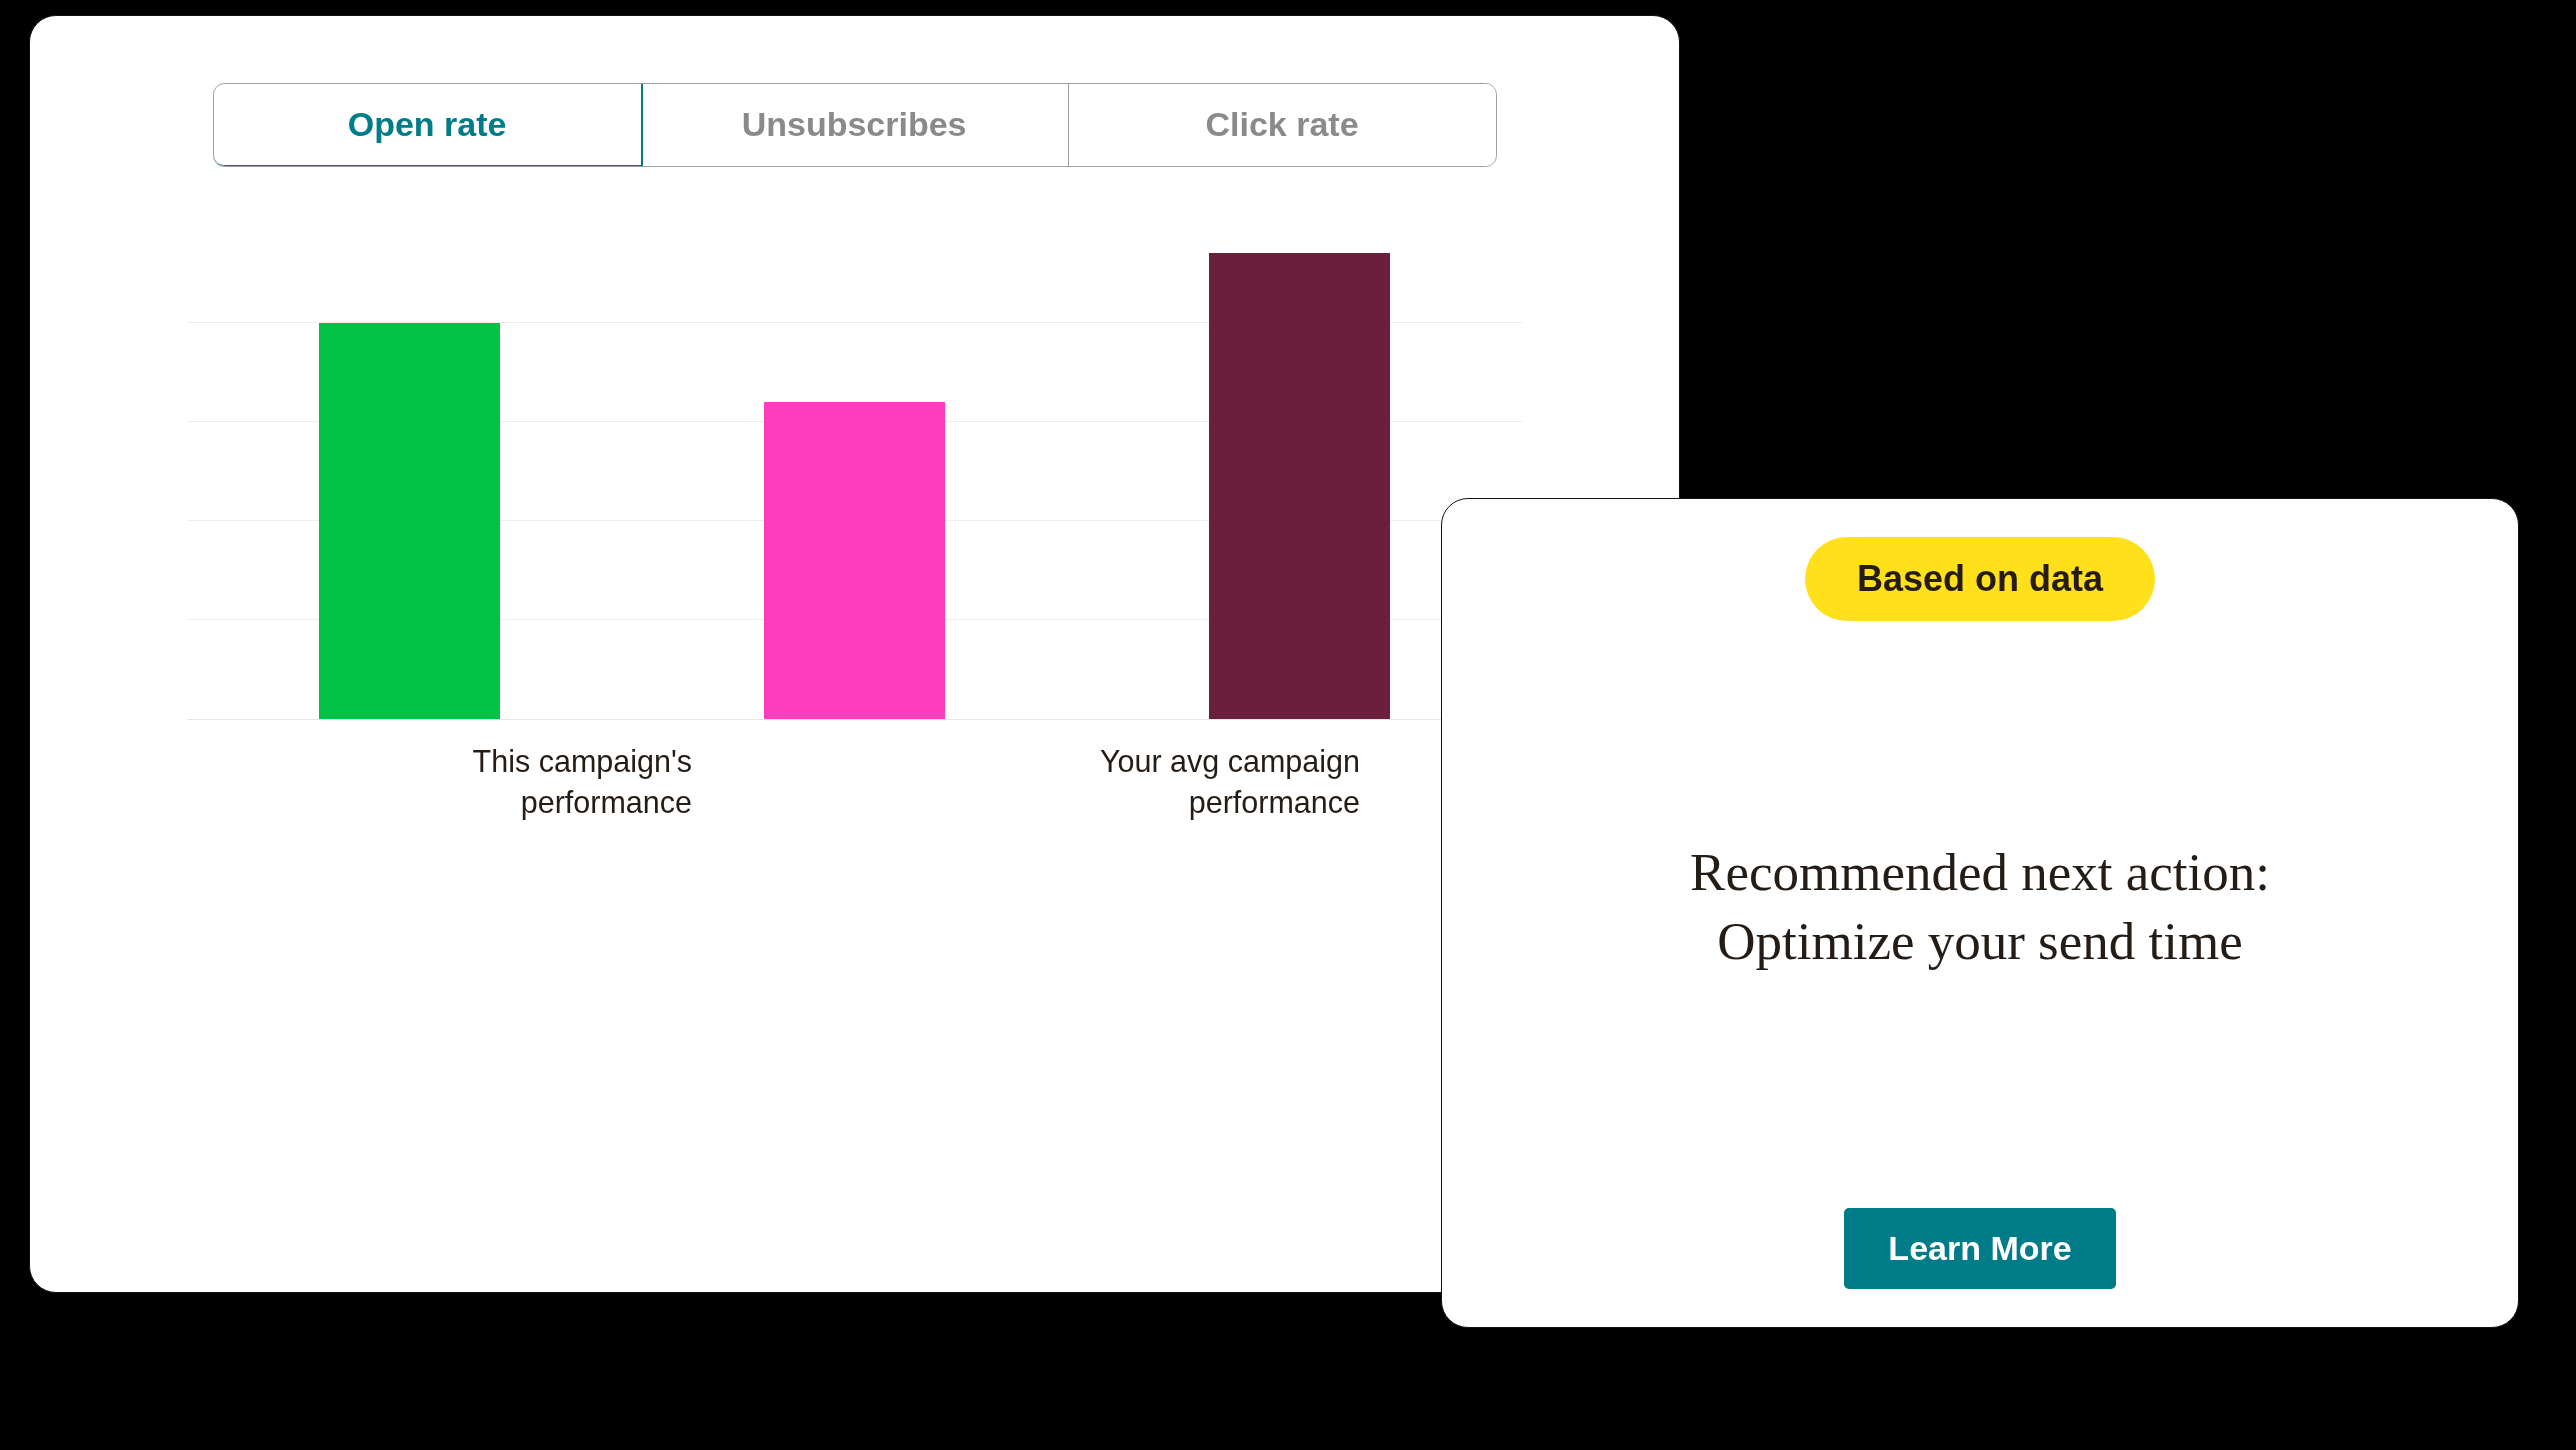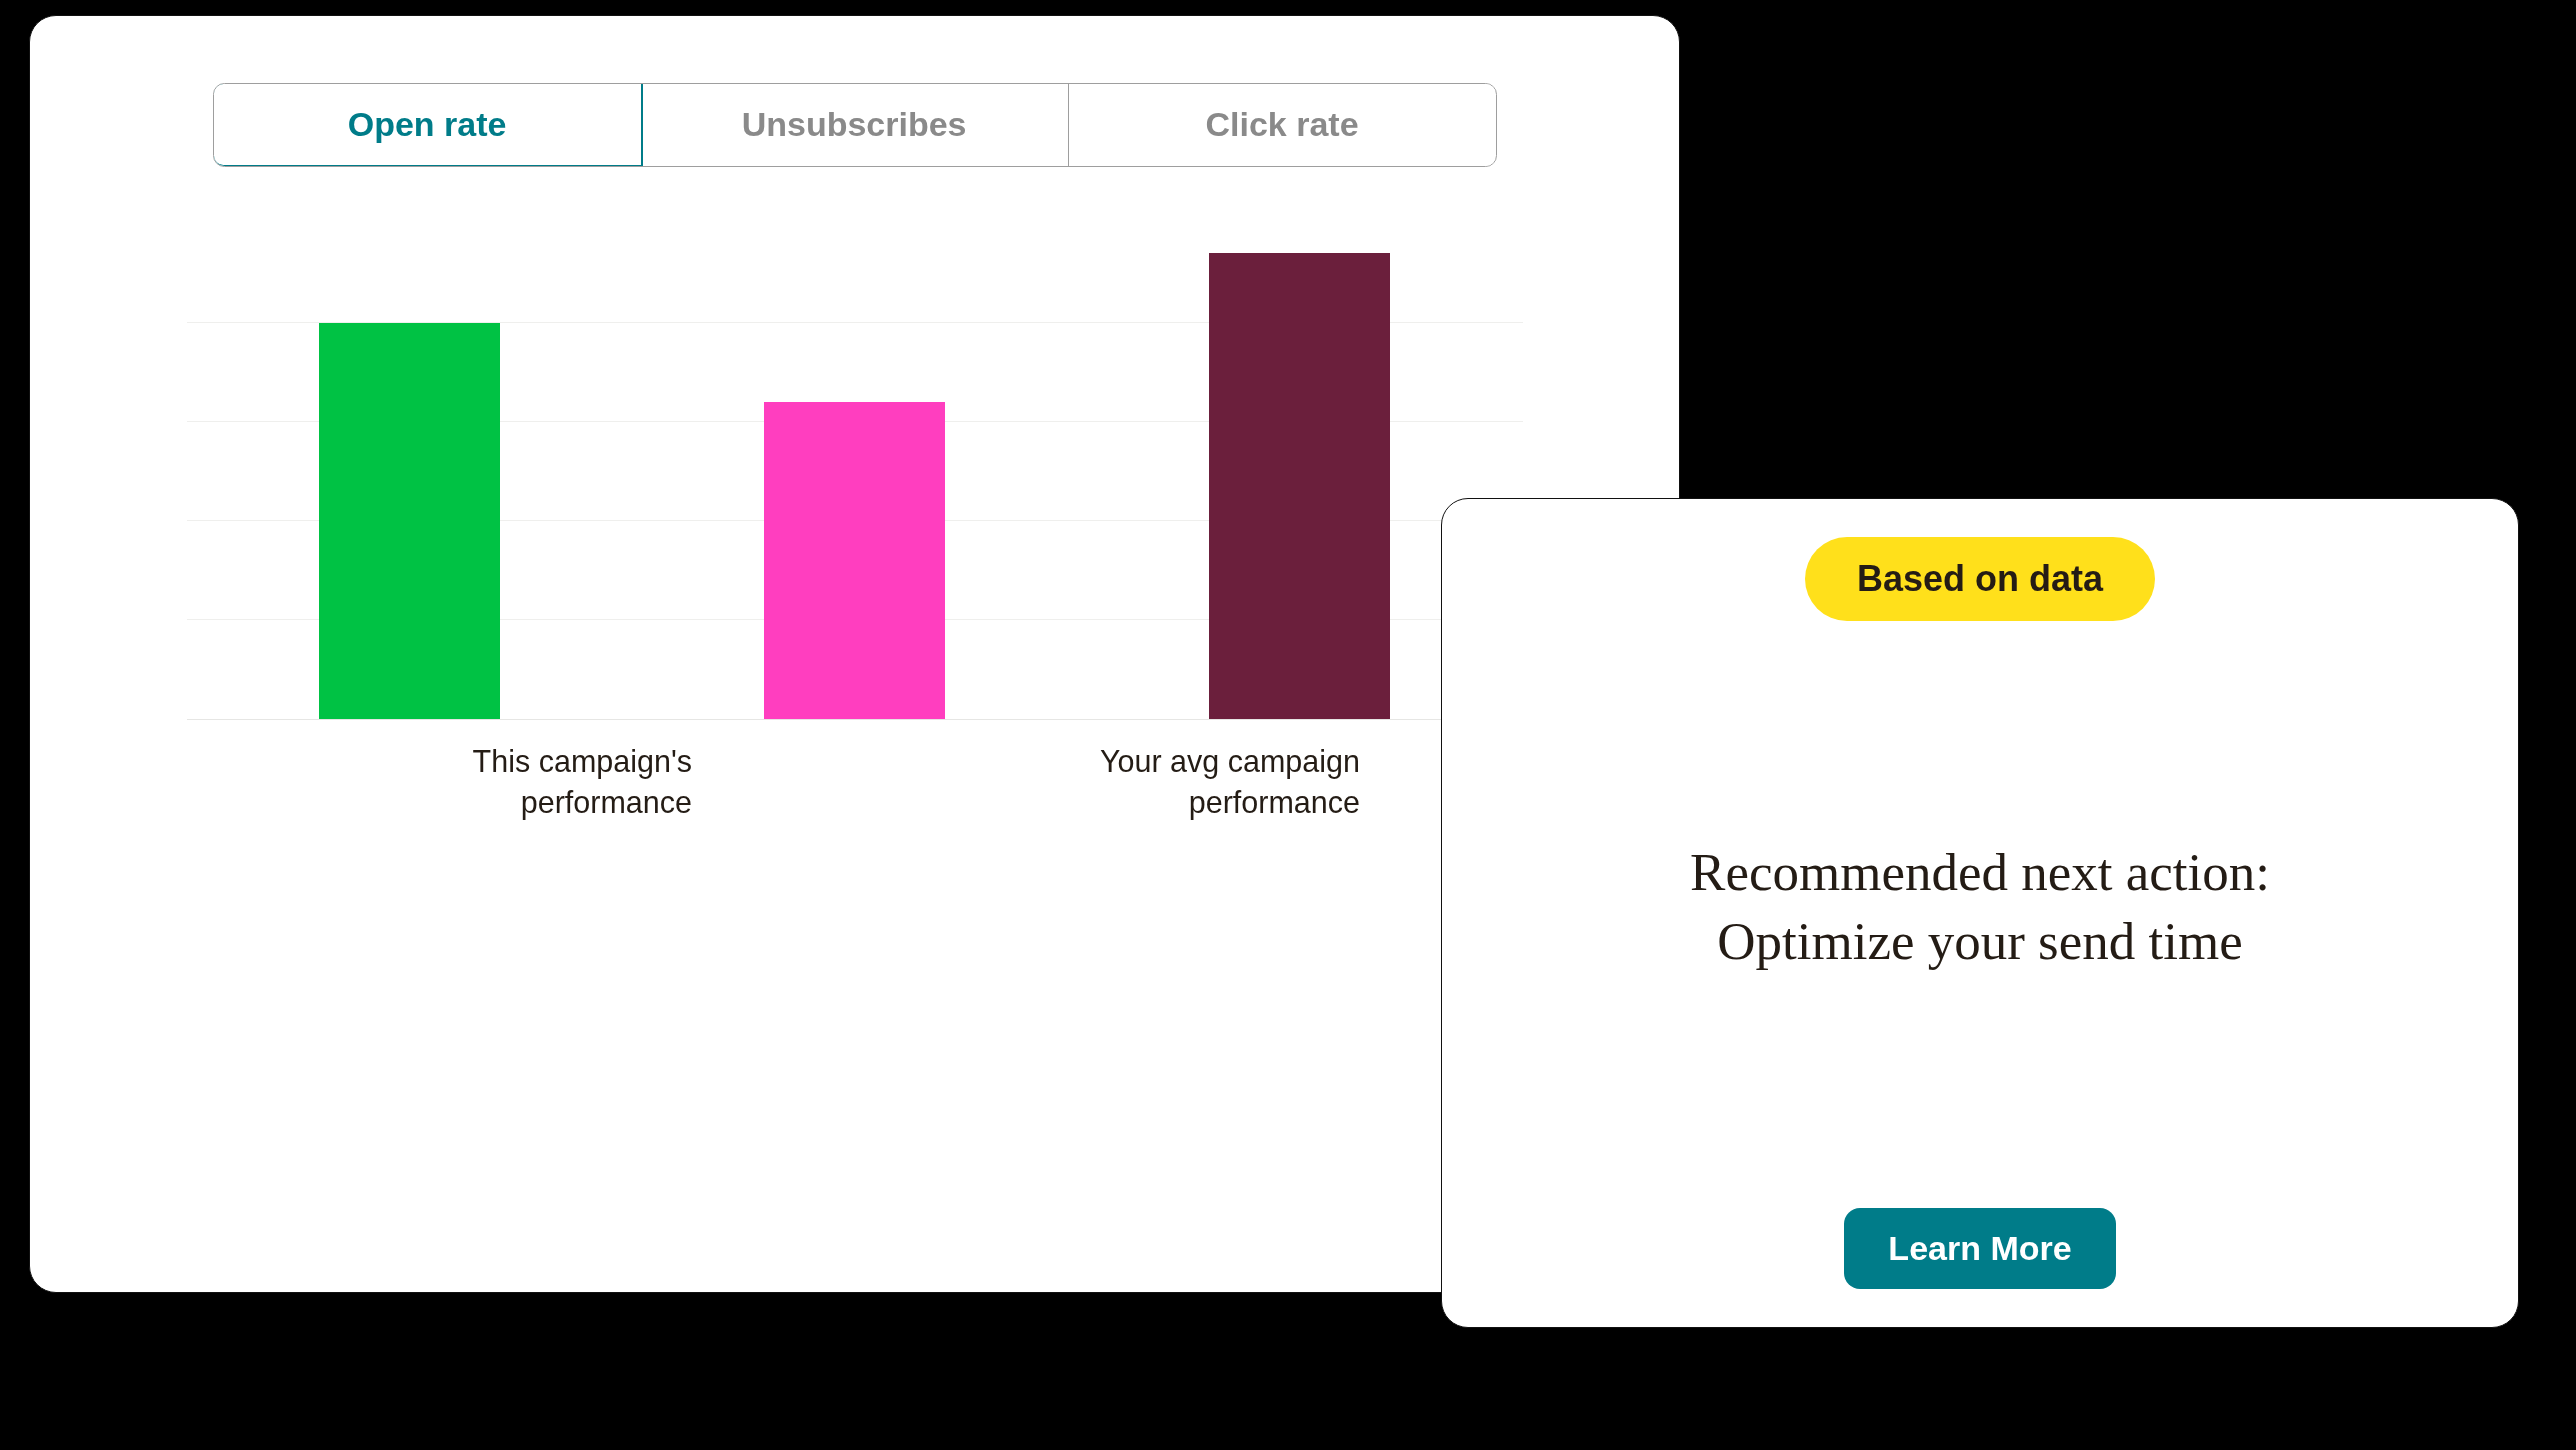--- a/index.html
+++ b/index.html
@@ -139,21 +139,21 @@
     line-height: 1.3;
     color: #241c15;
     margin-bottom: 67px;
   }
   .learn-btn {
     background: #007c89;
     color: #fff;
     font-size: 34px;
     font-weight: 600;
     padding: 21px 44px;
-    border-radius: 16px;
+    border-radius: 5px;
     border: none;
     cursor: pointer;
   }
 </style>
 </head>
 <body>
 
 <div class="panel">
   <div class="panel-body">
 

